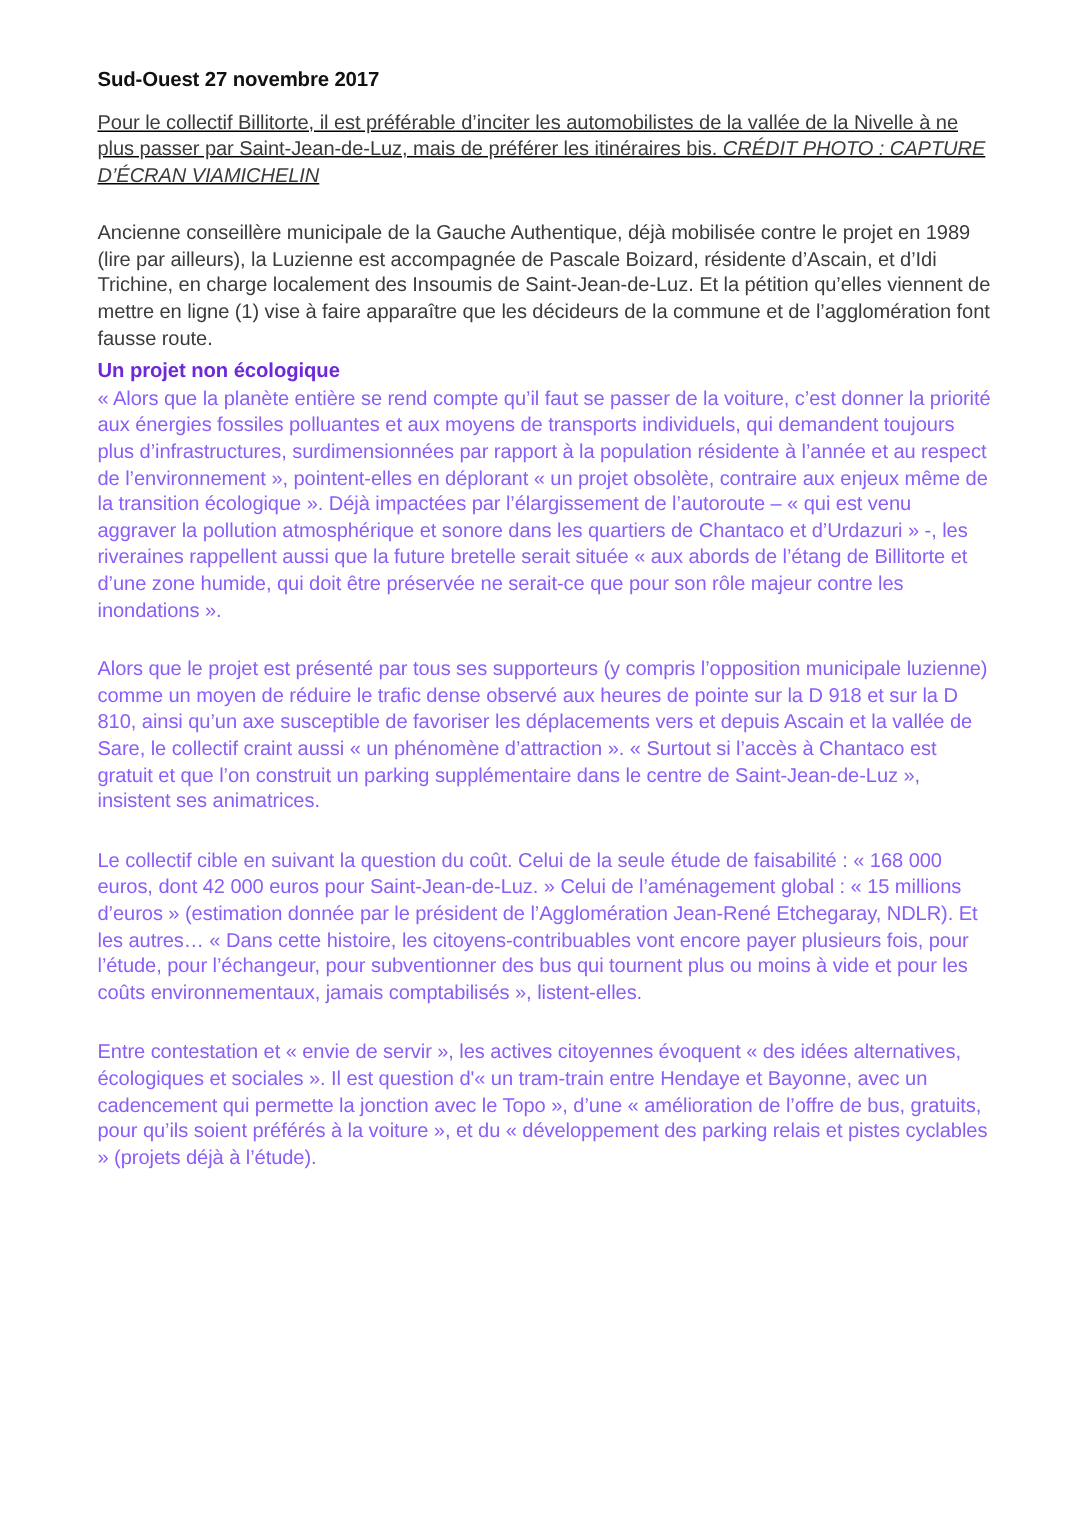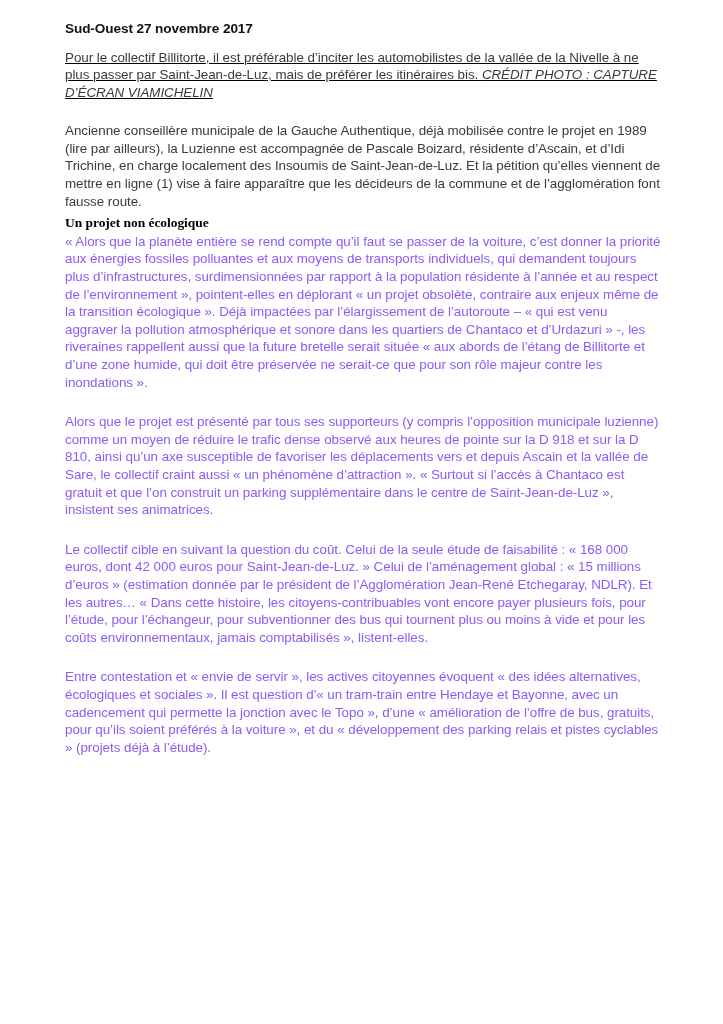--- a/index.html
+++ b/index.html
@@ -13,21 +13,21 @@
     font-family: "Liberation Sans", sans-serif;
     -webkit-font-smoothing: antialiased;
   }
 
   .page {
     position: relative;
     width: 723px;
     height: 1024px;
     background: #ffffff;
     box-sizing: border-box;
-    padding: 20px 63px 0 65px;
+    padding: 44px 63px 0 65px;
     overflow: hidden;
   }
 
   .article {
     width: 596px;
   }
 
   .article-title {
     font-size: 13.6px;
     font-weight: bold;
@@ -69,25 +69,24 @@
   .section {
     margin: 0 0 22px 0;
   }
   .section:last-child {
     margin-bottom: 0;
   }
 
   .section-heading {
     font-size: 13.5px;
     font-weight: bold;
-    color: #000000;
+    color: #6d28d9;
     line-height: 17.6px;
     margin: 0 0 1px 0;
     letter-spacing: -0.05px;
-    font-family: Liberation Serif, serif;
   }
 
   .section-body p {
     font-size: 13.4px;
     line-height: 17.6px;
     color: #8b5cf6;
     margin: 0;
     letter-spacing: -0.05px;
   }
 </style>

